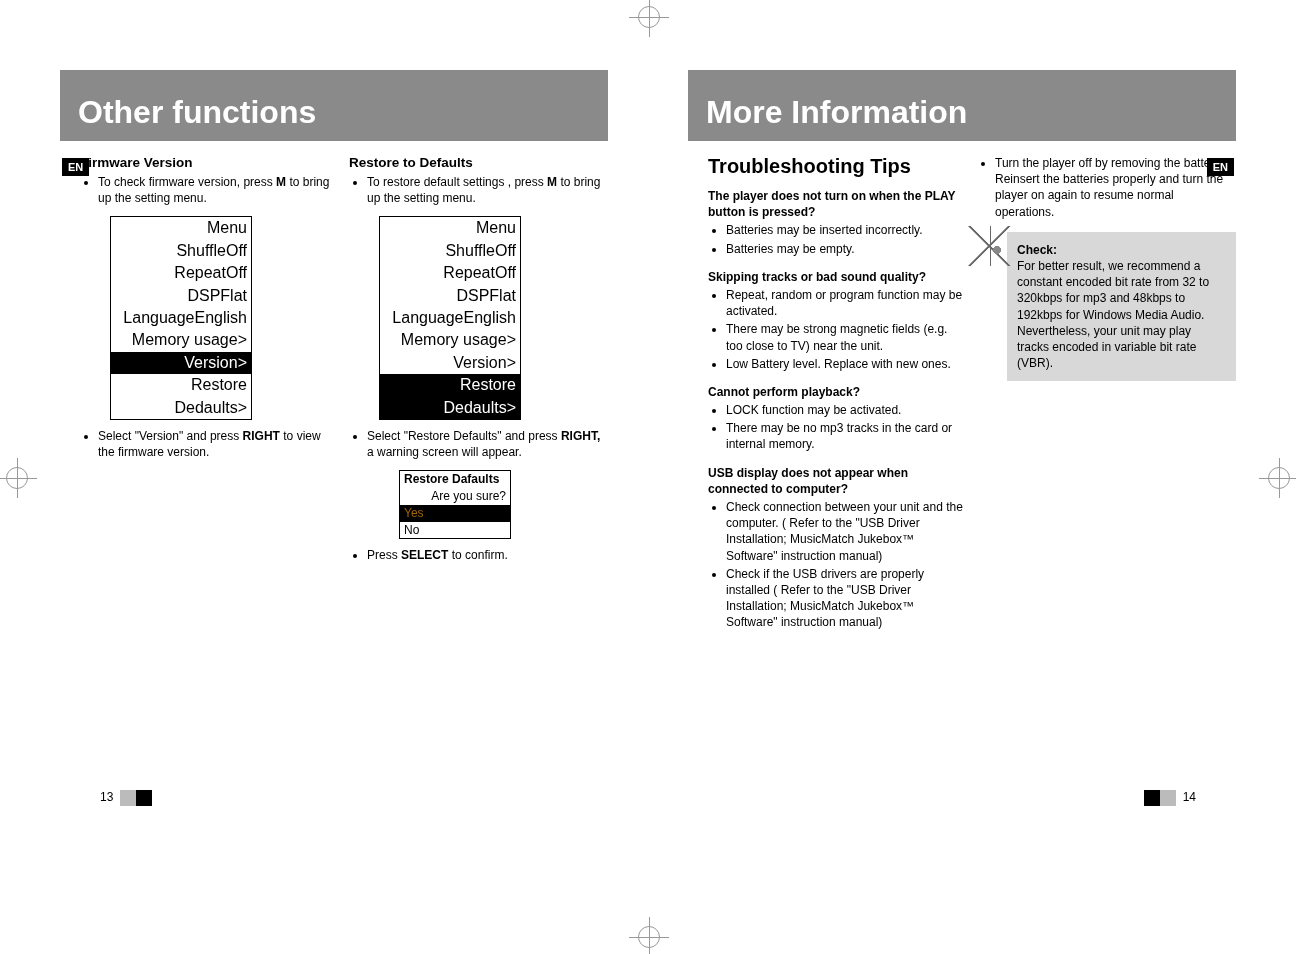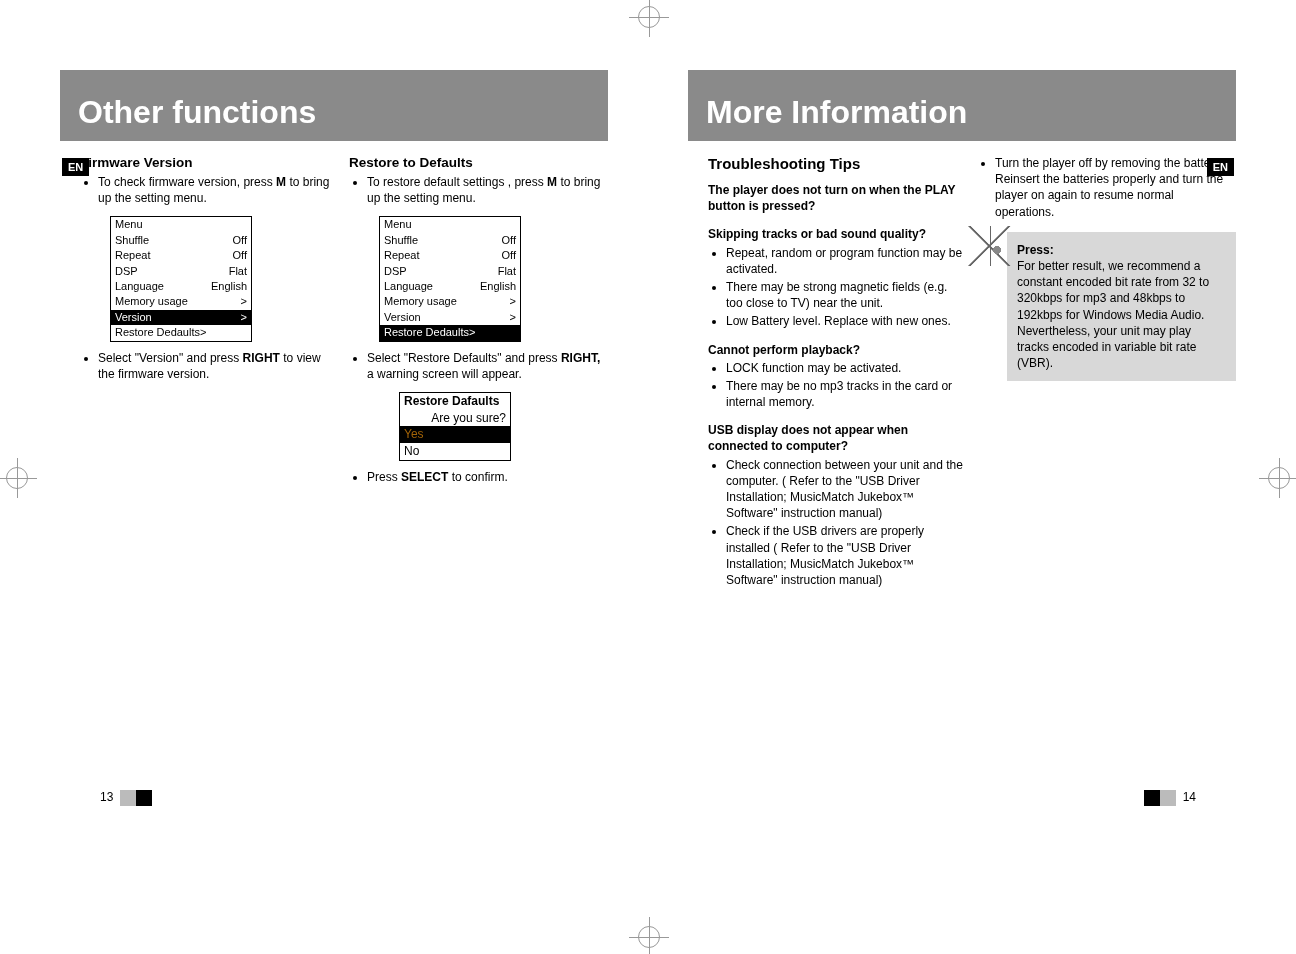--- a/index.html
+++ b/index.html
@@ -50,31 +50,32 @@
     display: flex;
     gap: 10px;
   }
   .col { flex: 1; }
   .sect-title {
     font-weight: bold;
     font-size: 13.5px;
     margin-bottom: 4px;
   }
   .sect-title.big {
-    font-size: 15px;
+    font-size: 20px;
     margin-bottom: 10px;
   }
   ul { margin: 0 0 10px 0; padding-left: 18px; }
   li { margin-bottom: 2px; line-height: 1.35; }
   .menu-box {
     border: 1px solid #000;
     width: 140px;
     margin: 8px 0 8px 30px;
-    font-size: 11px;
+    font-size: 16px;
     line-height: 1.4;
+    text-align: right;
   }
   .menu-row {
     display: flex;
     padding: 0 4px;
   }
   .menu-row .mlabel { flex: 1; }
   .menu-row.sel { background: #000; color: #fff; }
   .menu-title { padding: 0 4px; }
   .confirm-box {
     border: 1px solid #000;
@@ -264,20 +265,24 @@
   <div class="page right">
     <div class="lang-tab right">EN</div>
     <div class="header-bar">More Information</div>
 
     <div class="columns">
       <div class="col" style="padding-left:20px;">
         <div class="sect-title big">Troubleshooting Tips</div>
         <div id="ts-list">
             <div class="ts-item">
               <div class="ts-q">The player does not turn on when the PLAY button is pressed?</div>
+              <ul>
+                <li>Batteries may be inserted incorrectly.</li>
+                <li>Batteries may be empty.</li>
+              </ul>
             </div>
             <div class="ts-item">
               <div class="ts-q">Skipping tracks or bad sound quality?</div>
               <ul>
                 <li>Repeat, random or program function may be activated.</li>
                 <li>There may be strong magnetic fields (e.g. too close to TV) near the unit.</li>
                 <li>Low Battery level. Replace with new ones.</li>
               </ul>
             </div>
             <div class="ts-item">
@@ -299,21 +304,21 @@
       <div class="col">
         <div id="ts-list2">
             <div class="ts-item">
               <ul>
                 <li>Turn the player off by removing the batteries. Reinsert the batteries properly and turn the player on again to resume normal operations.</li>
               </ul>
             </div>
           </div>
         <div style="position:relative; margin-left:30px;">
           <div class="note-box">
-            <div><b>Press:</b></div>
+            <div><b>Check:</b></div>
             <div>For better result, we recommend a constant encoded bit rate from 32 to 320kbps for mp3 and 48kbps to 192kbps for Windows Media Audio.</div>
             <div>Nevertheless, your unit may play tracks encoded in variable bit rate (VBR).</div>
           </div>
         </div>
       </div>
     </div>
 
     <div class="pagenum r">14</div>
     <div class="deco-sq r"></div>
   </div>

